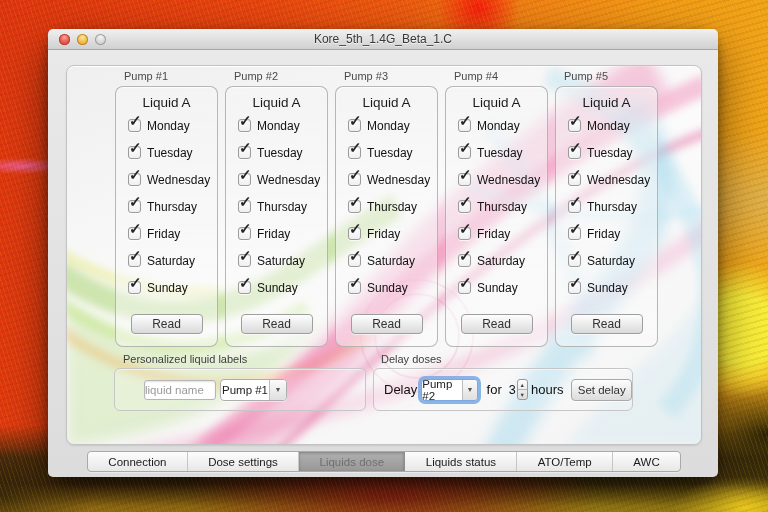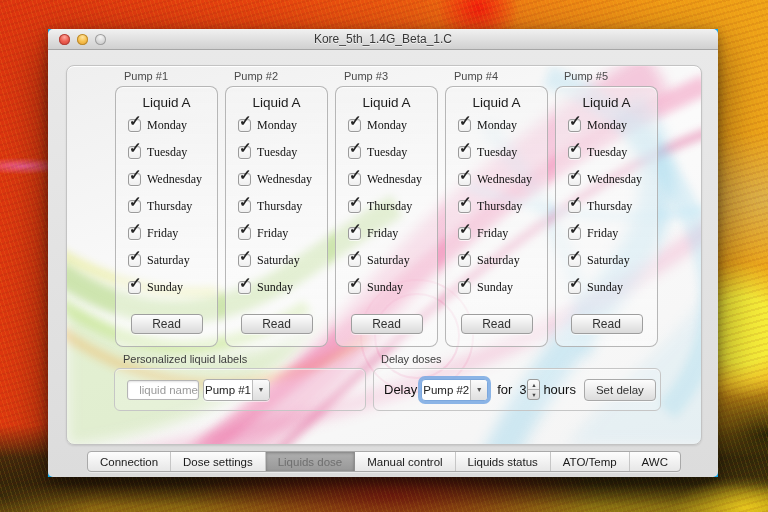--- a/index.html
+++ b/index.html
@@ -24,21 +24,21 @@
   .desktop::after {
     content:""; position:absolute; inset:0;
     background-image:
       repeating-linear-gradient(72deg, rgba(255,230,40,0.10) 0 1px, transparent 1px 4px),
       repeating-linear-gradient(-15deg, rgba(120,20,10,0.09) 0 2px, transparent 2px 6px);
   }
 
   
   .window {
     position:absolute; left:48px; top:29px; width:670px; height:448px;
-    border-radius:0; background:#0ea5e9;
+    border-radius:17px; background:#0ea5e9;
     box-shadow:0 18px 45px rgba(0,0,0,0.55), 0 4px 12px rgba(0,0,0,0.4);
   }
   .titlebar {
     position:relative; height:21px; border-radius:5px 5px 0 0;
     background:linear-gradient(#f1f1f1, #d0d0d0);
     border-bottom:1px solid #a6a6a6;
   }
   .title {
     text-align:center; line-height:20px; font-size:12px; color:#383838;
     text-shadow:0 1px 0 rgba(255,255,255,0.65);
@@ -78,45 +78,45 @@
   .checkbox {
     position:relative; width:13px; height:13px; flex:0 0 13px;
     background:linear-gradient(#ffffff, #efefef);
     border:1px solid #9b9b9b; border-radius:3px;
     box-shadow:inset 0 1px 1px rgba(0,0,0,0.12), 0 1px 0 rgba(255,255,255,0.7);
   }
   .checkmark {
     position:absolute; left:0px; top:-7px; font-size:15px; font-weight:bold;
     color:#262626; line-height:15px; text-shadow:0 1px 0 rgba(255,255,255,0.4);
   }
-  .day-label { margin-left:6px; font-size:12px; color:#121212;font-family:Liberation Serif, serif; }
+  .day-label { margin-left:6px; font-size:12px; color:#121212; }
   .read-btn {
     position:absolute; top:227px; left:50%; transform:translateX(-50%);
     width:72px; height:20px; font-size:12px; color:#333;
     background:linear-gradient(#fefefe, #dadada); border:1px solid #9e9e9e; border-radius:4px;
     box-shadow:0 1px 0 rgba(255,255,255,0.6); font-family:inherit;
   }
 
   
   .group-label { position:absolute; font-size:11px; color:#3d3d3d;text-align:right; }
   .group-box {
     position:absolute; top:302px; height:43px;
     border:1px solid #c6c6c6; border-radius:6px;
     background:rgba(255,255,255,0.18);
     box-shadow:inset 0 1px 0 rgba(255,255,255,0.5);
     display:flex; align-items:center;
   }
   #labels-label { left:56px; top:287px; }
   #labels-box { left:47px; width:252px; }
   #delay-label { left:314px; top:287px; }
-  #delay-box { left:306px; width:288px; }
+  #delay-box { left:306px; width:260px; }
 
   .text-input {
-    margin-left:12px; width:72px; height:20px; border:1px solid #b5b5b5; border-radius:3px;
-    background:#fff; font-size:11.5px; text-align:right; color:#333; font-family:inherit;
+    margin-left:29px; width:72px; height:20px; border:1px solid #b5b5b5; border-radius:3px;
+    background:#fff; font-size:11.5px; text-align:left; color:#333; font-family:inherit;
     box-shadow:inset 0 1px 2px rgba(0,0,0,0.12);
   }
   .text-input::placeholder { color:#9a9a9a; }
 
   .pseudo-select {
     display:flex; align-items:stretch; height:22px; margin-left:4px;
     background:#fff; border:1px solid #aeaeae; border-radius:4px; overflow:hidden;
     box-shadow:0 1px 0 rgba(255,255,255,0.5);
   }
   .pseudo-select .sel-text { width:48px; display:flex; align-items:center; justify-content:center; font-size:11.5px; color:#222; }
@@ -484,19 +484,18 @@
         </div>
         <span class="delay-word" id="hours-word">hours</span>
         <button class="mini-btn" id="set-delay-btn">Set delay</button>
       </div>
     </div>
 
     <div class="tabbar" id="tabbar">
         <div class="tab">Connection</div>
         <div class="tab">Dose settings</div>
         <div class="tab selected">Liquids dose</div>
-        <div class="tab">Manual control</div>
         <div class="tab">Liquids status</div>
         <div class="tab">ATO/Temp</div>
         <div class="tab">AWC</div>
       </div>
   </div>
 </div>
 
 </body></html>

